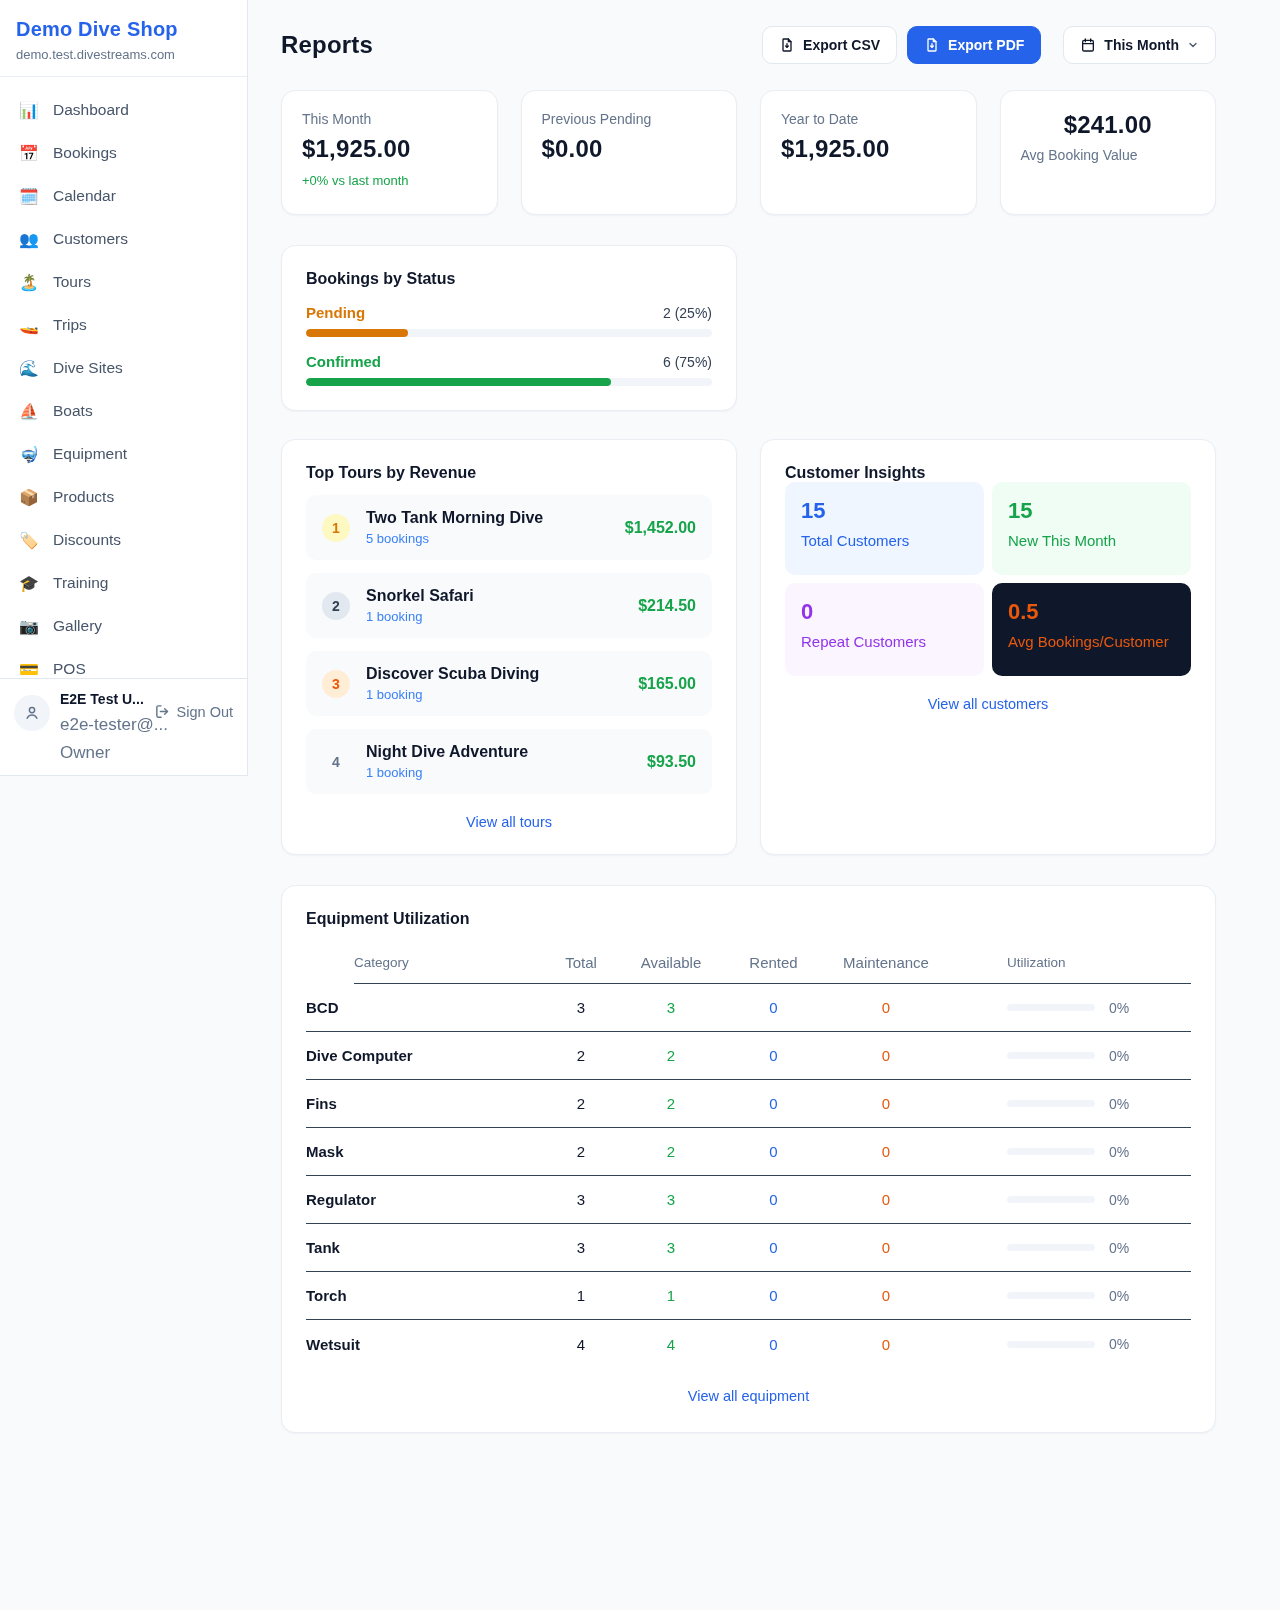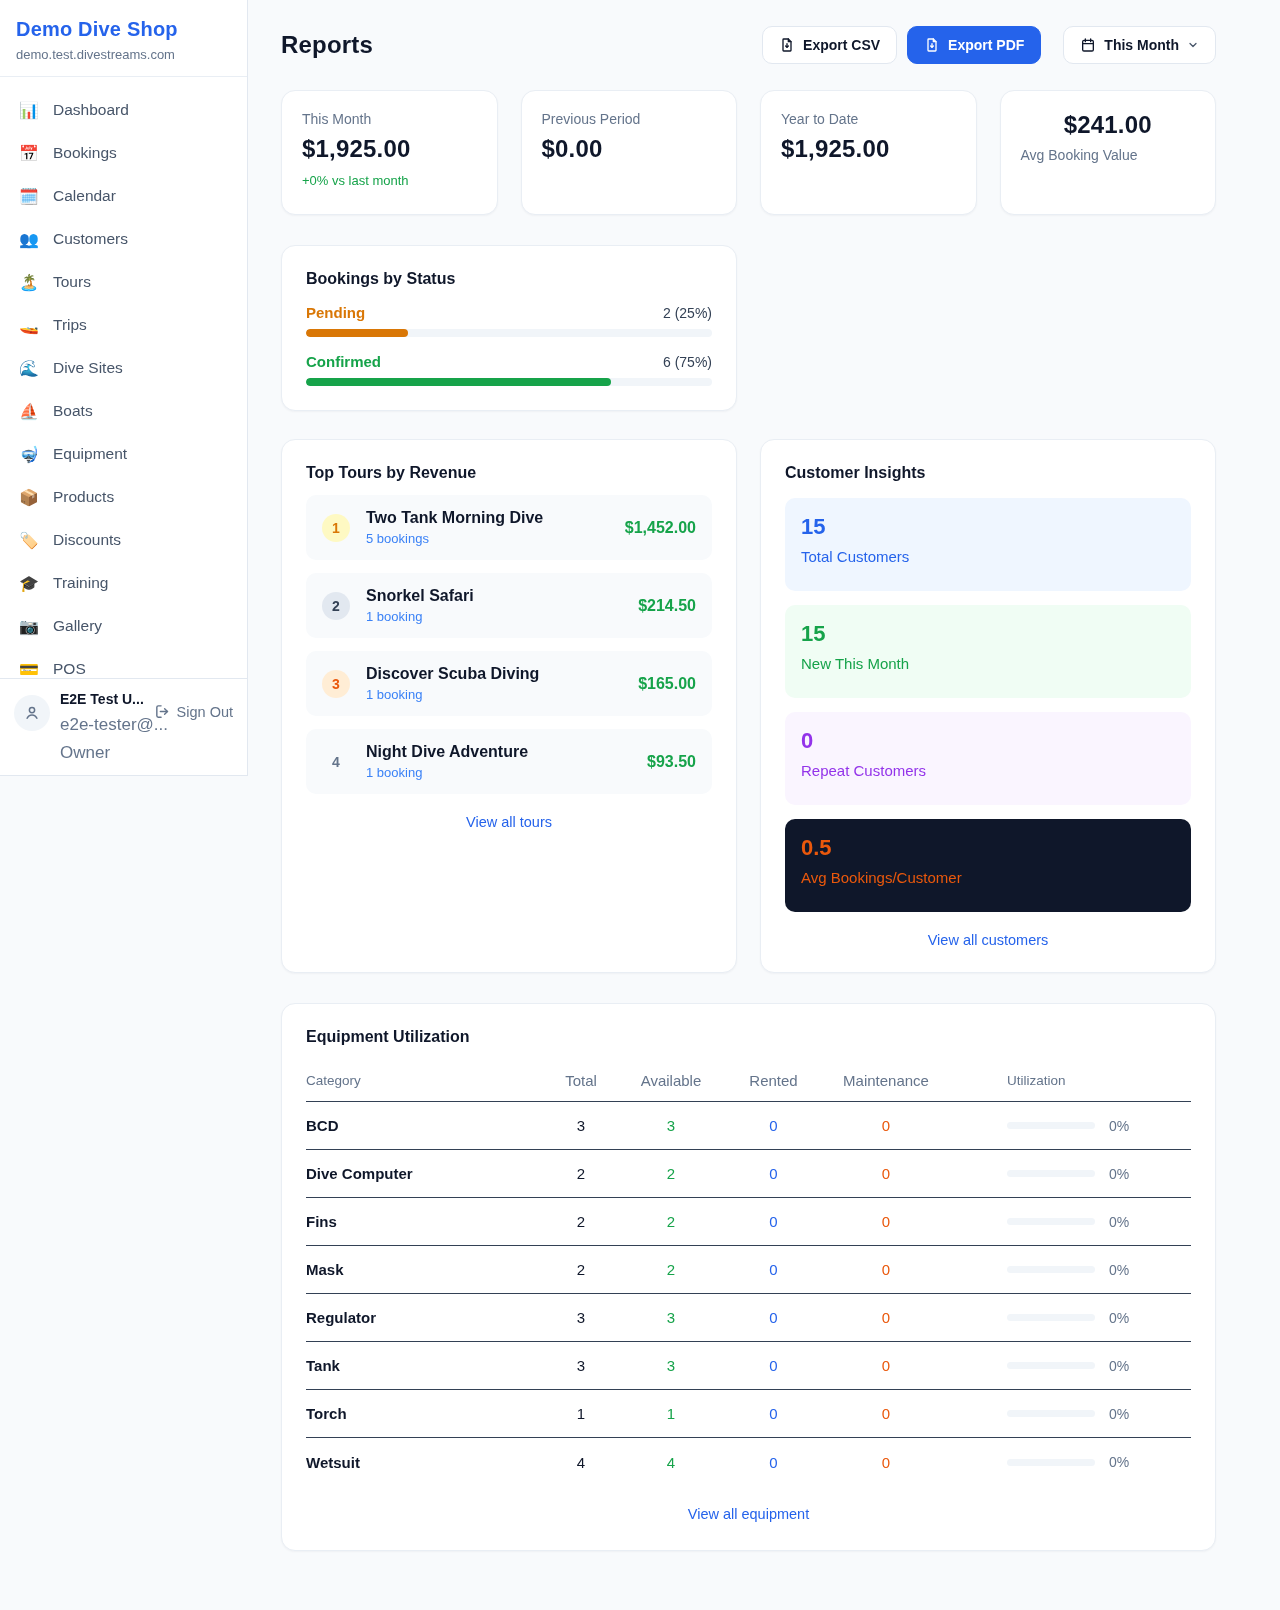--- a/index.html
+++ b/index.html
@@ -73,32 +73,32 @@
   .rank.r2 { background:#e2e8f0; color:#334155; }
   .rank.r3 { background:#ffedd5; color:#ea580c; }
   .rank.r4 { background:transparent; color:#64748b; }
   .tour-info { flex:1; min-width:0; }
   .tour-name { font-size:16px; font-weight:700; color:#0f172a; }
   .tour-sub { font-size:13px; color:#3b82f6; margin-top:4px; }
   .tour-amt { font-size:16px; font-weight:800; color:#16a34a; }
   .view-link { display:block; text-align:center; color:#2563eb; font-size:14.5px; margin-top:20px; cursor:pointer; text-decoration:none; }
 
   .insights-card { padding:24px; }
-  .tiles { display:grid; grid-template-columns:1fr; gap:14px; margin-top:16px; }
+  .tiles { display:grid; grid-template-columns:1fr 1fr; gap:8px; margin-top:0; }
   .tile { border-radius:10px; padding:16px; height:93px; }
   .tile .t-num { font-size:22px; font-weight:800; }
   .tile .t-label { font-size:15px; margin-top:8px; }
   .tile.blue { background:#eff6ff; color:#2563eb; }
   .tile.green { background:#f0fdf4; color:#16a34a; }
   .tile.purple { background:#faf5ff; color:#9333ea; }
   .tile.orange { background:#0f172a; color:#ea580c; }
 
   .equip-card { padding:24px 24px 28px; }
   .t-row { display:flex; align-items:center; height:48px; }
-  .t-head { height:42px; border-bottom:1px solid #334155; color:#64748b; font-size:13.5px; }
+  .t-head { height:42px; border-bottom:1px solid #334155; color:#64748b; font-size:13.5px;margin-left:48px; }
   .t-body { border-bottom:1px solid #334155; }
   .t-body:last-of-type { border-bottom:none; }
   .col-cat { flex:1; font-size:15px; font-weight:700; color:#0f172a; }
   .t-head .col-cat { font-weight:400; color:#64748b; font-size:13.5px; }
   .col-total { width:70px; text-align:center; font-size:15px; }
   .col-avail { width:110px; text-align:center; font-size:15px; color:#16a34a; }
   .col-rent { width:95px; text-align:center; font-size:15px; color:#2563eb; }
   .col-maint { width:130px; text-align:center; font-size:15px; color:#ea580c; }
   .col-util { width:240px; display:flex; align-items:center; gap:14px; padding-left:56px; }
   .t-head .col-avail, .t-head .col-rent, .t-head .col-maint { color:#64748b; }
@@ -234,21 +234,21 @@
       </div>
     </div>
 
     <div class="stats-row">
       <div class="card stat-card">
         <div class="stat-label">This Month</div>
         <div class="stat-value">$1,925.00</div>
         <div class="stat-delta">+0% vs last month</div>
       </div>
       <div class="card stat-card">
-        <div class="stat-label">Previous Period</div>
+        <div class="stat-label">Previous Pending</div>
         <div class="stat-value">$0.00</div>
       </div>
       <div class="card stat-card">
         <div class="stat-label">Year to Date</div>
         <div class="stat-value">$1,925.00</div>
       </div>
       <div class="card stat-card flip">
         <div class="stat-value">$241.00</div>
         <div class="stat-label">Avg Booking Value</div>
       </div>

